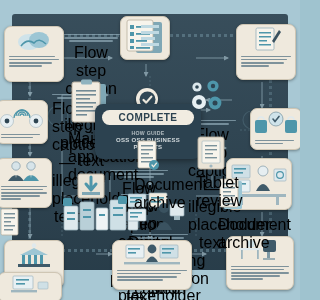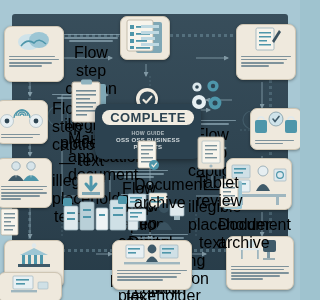--- a/index.html
+++ b/index.html
@@ -81,21 +81,21 @@
   
   .title-block{
     position:absolute;left:95px;top:104px;width:96px;
     background:#2c4250;border-radius:8px;
     padding:6px 5px 8px;text-align:center;
     box-shadow:0 2px 6px rgba(0,0,0,.4);
   }
   .title-pill{
     background:#f1ece1;border-radius:11px;
     padding:3px 4px;margin:0 2px 5px;
-    color:#2c4250;font-weight:bold;font-size:13px;line-height:9px;
+    color:#2c4250;font-weight:bold;font-size:10px;line-height:9px;
     letter-spacing:.4px;
   }
   .title-sub{
     color:#e2e8ea;font-weight:bold;font-size:6px;line-height:7px;
     letter-spacing:.3px;opacity:.9;
   }
   .title-sub .s1{font-size:5.2px;opacity:.8;}
 
   
   .check-badge{

